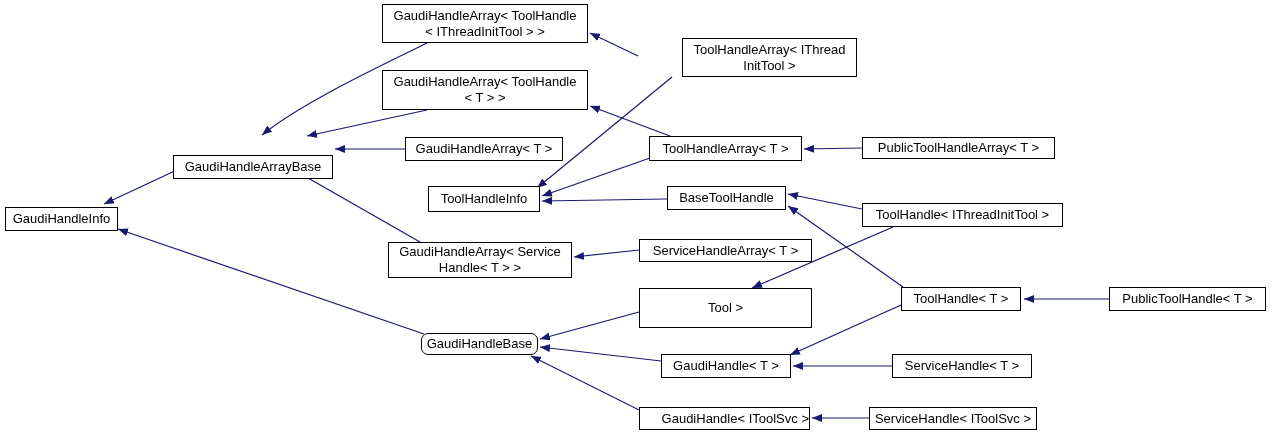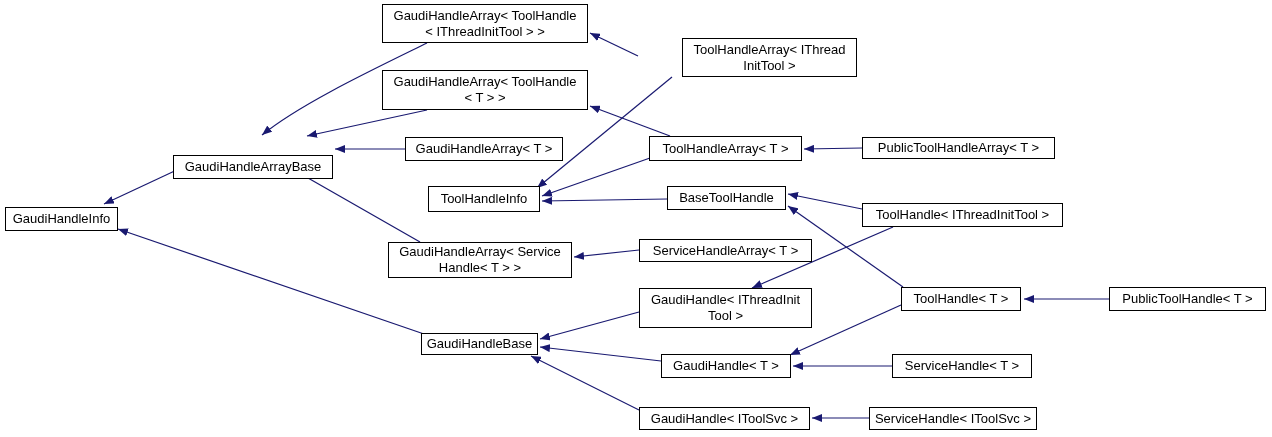--- a/index.html
+++ b/index.html
@@ -64,21 +64,21 @@
       <div class="node" title="ToolHandleInfo" style="left: 428px; top: 186px; width: 112px; height: 26px;">
         <div>ToolHandleInfo</div>
       </div>
       <div class="node" title="GaudiHandleInfo" style="left: 5px; top: 207px; width: 113px; height: 24px;">
         <div>GaudiHandleInfo</div>
       </div>
       <div class="node" title="GaudiHandleArray&lt; ServiceHandle&lt; T &gt; &gt;" style="left: 388px; top: 242px; width: 184px; height: 36px;">
         <div>GaudiHandleArray&lt; Service</div>
         <div>Handle&lt; T &gt; &gt;</div>
       </div>
-      <div class="node" title="GaudiHandleBase" style="left: 421px; top: 333px; width: 117px; height: 22px;">
+      <div class="node" title="GaudiHandleBase" style="left: 421px; top: 333px; width: 117px; height: 22px; border-radius: 7px;">
         <div>GaudiHandleBase</div>
       </div>
       <div class="node" title="ToolHandleArray&lt; IThreadInitTool &gt;" style="left: 638px; top: 38px; width: 175px; height: 39px; margin-left: 44px;">
         <div>ToolHandleArray&lt; IThread</div>
         <div>InitTool &gt;</div>
       </div>
       <div class="node" title="ToolHandleArray&lt; T &gt;" style="left: 649px; top: 136px; width: 153px; height: 25px;">
         <div>ToolHandleArray&lt; T &gt;</div>
       </div>
       <div class="node" title="PublicToolHandleArray&lt; T &gt;" style="left: 862px; top: 137px; width: 193px; height: 22px;">
@@ -87,35 +87,34 @@
       <div class="node" title="BaseToolHandle" style="left: 667px; top: 186px; width: 119px; height: 24px;">
         <div>BaseToolHandle</div>
       </div>
       <div class="node" title="ToolHandle&lt; IThreadInitTool &gt;" style="left: 862px; top: 203px; width: 201px; height: 24px;">
         <div>ToolHandle&lt; IThreadInitTool &gt;</div>
       </div>
       <div class="node" title="ServiceHandleArray&lt; T &gt;" style="left: 639px; top: 239px; width: 173px; height: 23px;">
         <div>ServiceHandleArray&lt; T &gt;</div>
       </div>
       <div class="node" title="GaudiHandle&lt; IThreadInitTool &gt;" style="left: 639px; top: 288px; width: 173px; height: 40px;">
-        <div>GaudiHandle&lt; IThreadInit</div>
         <div>Tool &gt;</div>
       </div>
       <div class="node" title="ToolHandle&lt; T &gt;" style="left: 901px; top: 287px; width: 120px; height: 24px; justify-content: center;">
         <div>ToolHandle&lt; T &gt;</div>
       </div>
       <div class="node" title="PublicToolHandle&lt; T &gt;" style="left: 1109px; top: 287px; width: 157px; height: 24px;">
         <div>PublicToolHandle&lt; T &gt;</div>
       </div>
       <div class="node" title="GaudiHandle&lt; T &gt;" style="left: 661px; top: 354px; width: 130px; height: 24px;">
         <div>GaudiHandle&lt; T &gt;</div>
       </div>
       <div class="node" title="ServiceHandle&lt; T &gt;" style="left: 892px; top: 354px; width: 140px; height: 24px;">
         <div>ServiceHandle&lt; T &gt;</div>
       </div>
-      <div class="node" title="GaudiHandle&lt; IToolSvc &gt;" style="left: 639px; top: 407px; width: 171px; height: 23px;">
+      <div class="node" title="GaudiHandle&lt; IToolSvc &gt;" style="left: 639px; top: 407px; width: 171px; height: 23px; align-items: flex-end;">
         <div>GaudiHandle&lt; IToolSvc &gt;</div>
       </div>
       <div class="node" title="ServiceHandle&lt; IToolSvc &gt;" style="left: 869px; top: 407px; width: 168px; height: 23px;">
         <div>ServiceHandle&lt; IToolSvc &gt;</div>
       </div>
     </div>
 </div>
 
 </body></html>

